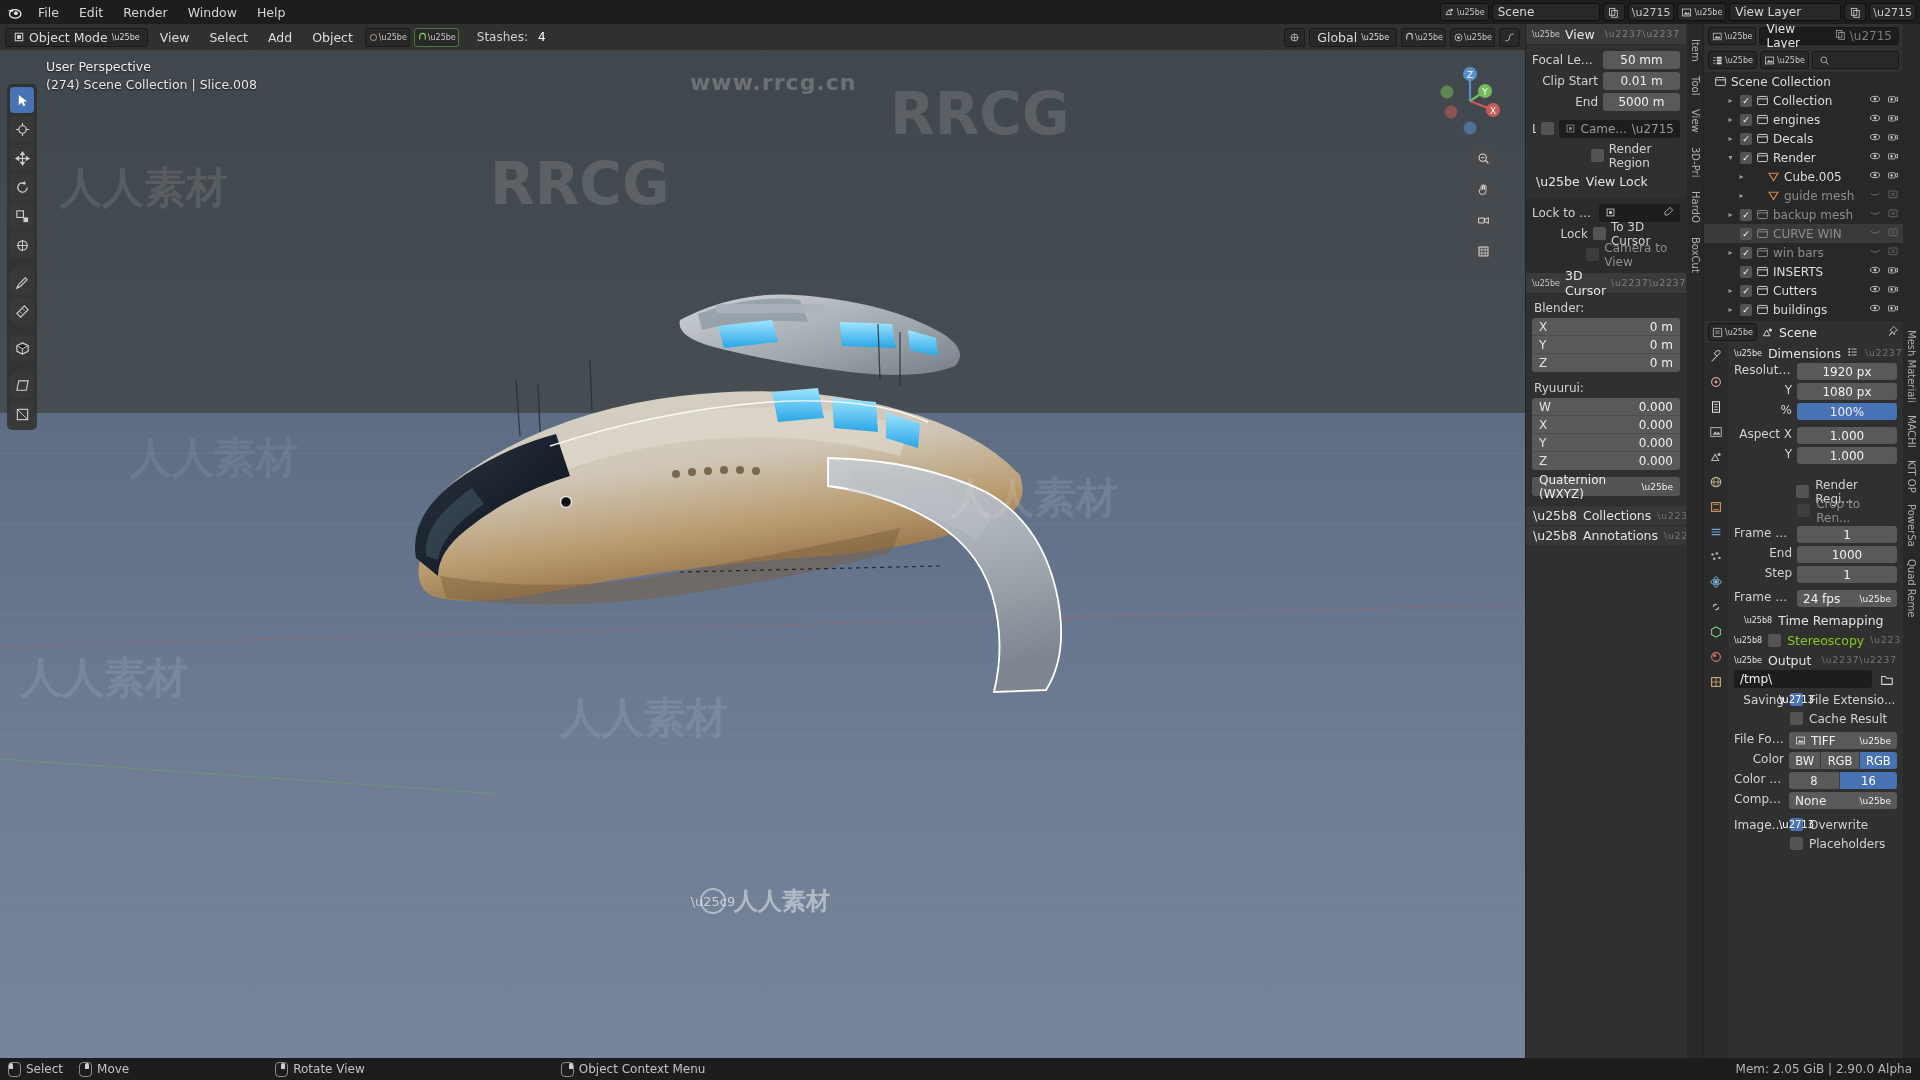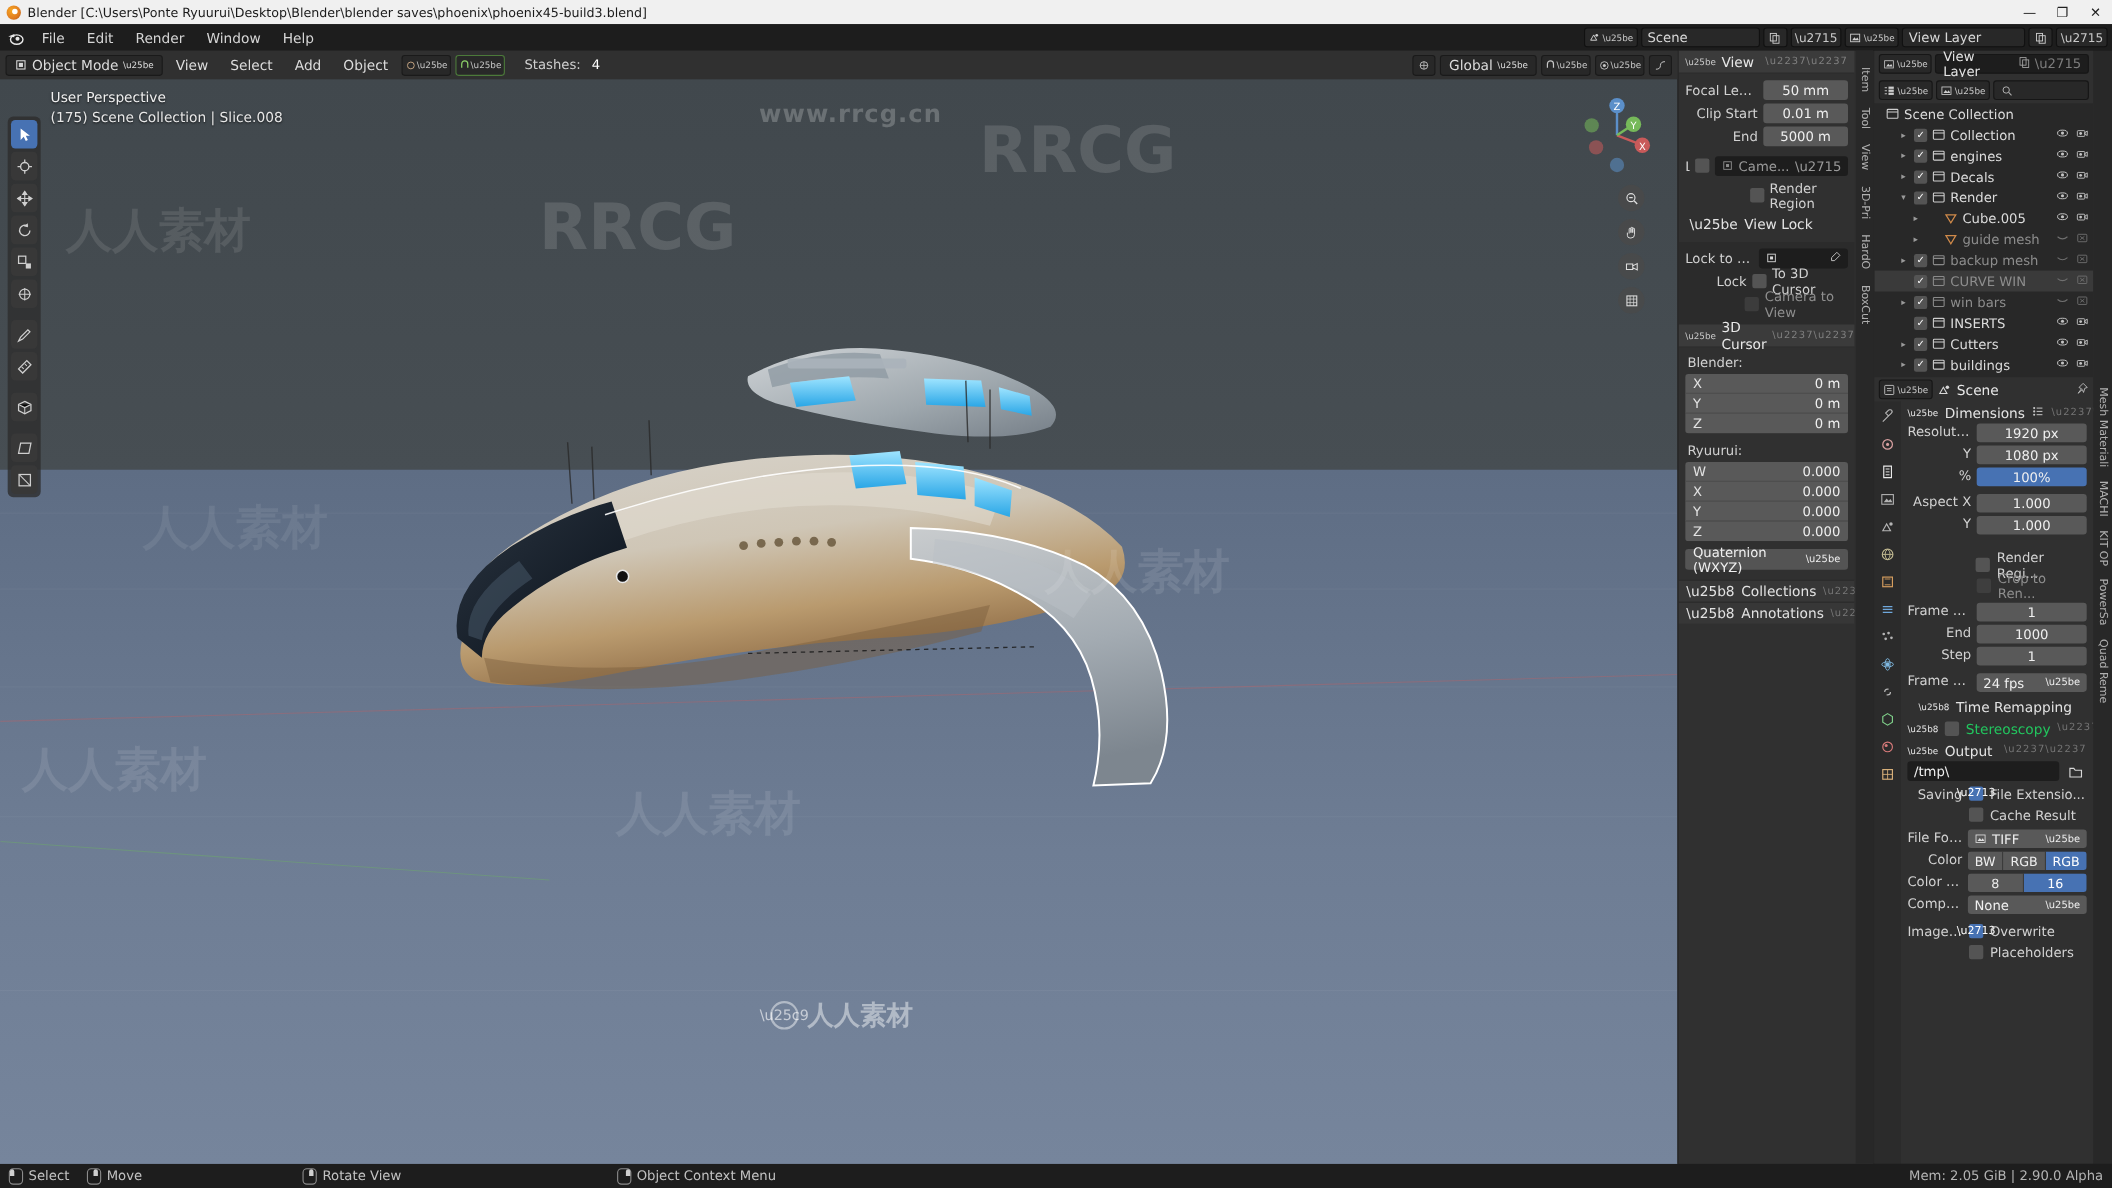--- a/index.html
+++ b/index.html
@@ -342,29 +342,20 @@
     display: flex; align-items: center; justify-content: center;
     color: rgba(255,255,255,0.6); font-size: 13px;
   }
   .logo-wm .txt { font-size: 24px; font-weight: bold; color: rgba(255,255,255,0.45); }
 </style>
 </head>
 <body>
 
 <div class="app">
 
-  <div class="titlebar">
-    <div class="blender-glyph"></div>
-    <div class="ttl">Blender [C:\Users\Ponte Ryuurui\Desktop\Blender\blender saves\phoenix\phoenix45-build3.blend]</div>
-    <div class="winbtns">
-      <div>—</div>
-      <div>❐</div>
-      <div>✕</div>
-    </div>
-  </div>
 
   <div class="topbar">
     <div class="bl-logo">
       <svg viewBox="0 0 24 24">
           <ellipse cx="13" cy="14" rx="8" ry="6" fill="none" stroke="#e8e8e8" stroke-width="1.8"></ellipse>
           <circle cx="14" cy="13" r="2.6" fill="#e8e8e8"></circle>
           <path d="M2 10 L10 7 L10 11 Z" fill="#e8e8e8"></path>
         </svg>
     </div>
     <div class="menu">
@@ -555,21 +546,21 @@
             <path d="M500 120 L498 64 M520 126 L520 72" stroke="#2a2a2a" stroke-width="1.3" opacity="0.8"></path>
 
             <path d="M300 312 L560 306" stroke="#1b1b1b" stroke-width="1.2" stroke-dasharray="4 4" opacity="0.85"></path>
 
             <circle cx="186" cy="242" r="5.5" fill="#111" stroke="#e8e8e8" stroke-width="1.4"></circle>
           </svg>
         </div>
 
         <div class="vp-text">
           <div>User Perspective</div>
-          <div class="l2">(175) Scene Collection | Slice.008</div>
+          <div class="l2">(274) Scene Collection | Slice.008</div>
         </div>
 
         <div class="wmtop">www.rrcg.cn</div>
         <div class="wm cjk" style="left:60px; top:110px; font-size:42px;">人人素材</div>
         <div class="wm" style="left:490px; top:100px; font-size:58px; color:rgba(255,255,255,0.13);">RRCG</div>
         <div class="wm" style="left:890px; top:30px; font-size:58px; color:rgba(255,255,255,0.13);">RRCG</div>
         <div class="wm cjk" style="left:20px; top:600px; font-size:42px;">人人素材</div>
         <div class="wm cjk" style="left:560px; top:640px; font-size:42px;">人人素材</div>
         <div class="wm cjk" style="left:950px; top:420px; font-size:42px;">人人素材</div>
         <div class="wm cjk" style="left:130px; top:380px; font-size:42px; color:rgba(255,255,255,0.08);">人人素材</div>
@@ -1313,21 +1304,21 @@
           </div>
 
           <div class="pb-sec" style="padding-left:16px">
             <span style="font-size:8px">\u25b8</span>
             <span>Time Remapping</span>
           </div>
 
           <div class="pb-sec">
             <span style="font-size:8px">\u25b8</span>
             <span class="chk"></span>
-            <span style="color:#22c55e">Stereoscopy</span>
+            <span style="color:#84cc16">Stereoscopy</span>
             <span class="dots">\u2237\u2237</span>
           </div>
 
           <div class="pb-sec">
             <span style="font-size:8px">\u25be</span>
             <span>Output</span>
             <span class="dots">\u2237\u2237</span>
           </div>
 
           <div class="pb-row">

